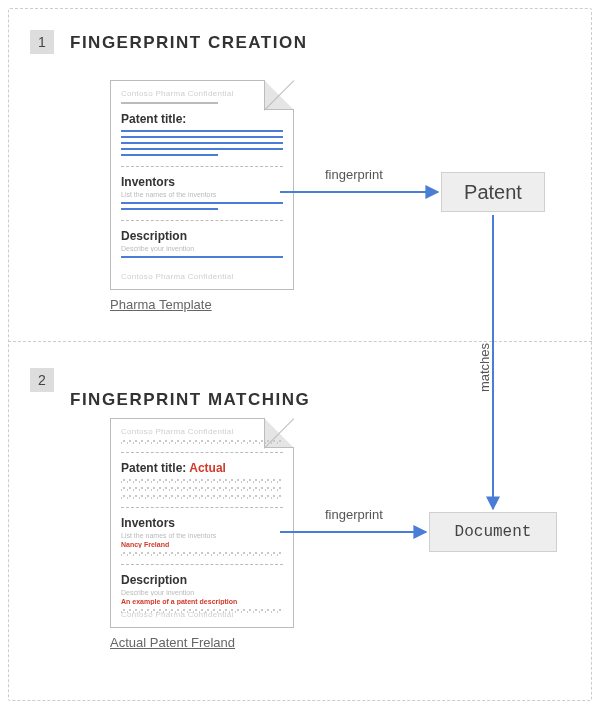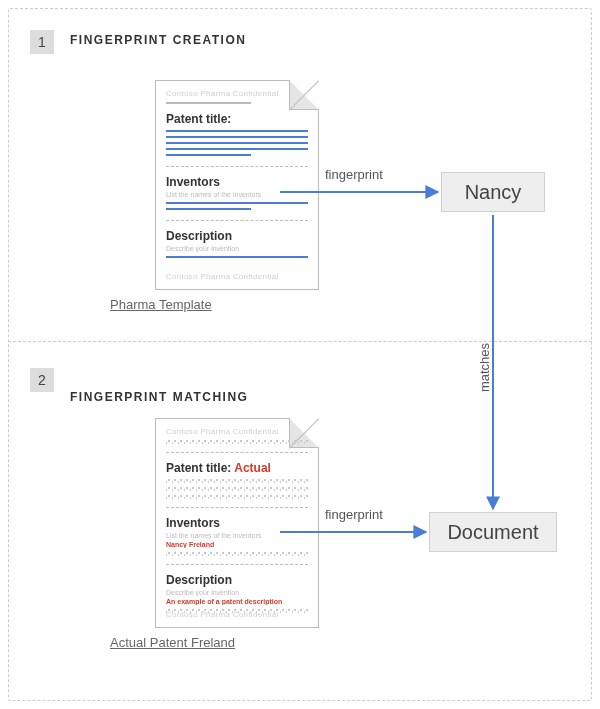--- a/index.html
+++ b/index.html
@@ -28,38 +28,37 @@
     background: #ddd;
     color: #444;
     font-size: 14px;
     font-weight: 500;
     display: flex;
     align-items: center;
     justify-content: center;
   }
   .step-title {
     position: absolute;
-    font-size: 12px;
+    font-size: 17px;
     font-weight: 600;
     letter-spacing: 1.5px;
     color: #333;
   }
   
   #num1 { left: 30px; top: 30px; }
   #title1 { left: 70px; top: 33px; }
   #num2 { left: 30px; top: 368px; }
   #title2 { left: 70px; top: 390px; }
 
   
   .doc {
     position: absolute;
-    width: 164px; height: 210px;
+    width: 184px; height: 210px;
     background: #fff;
     border: 1px solid #bcbcbc;
-    margin-left: 45px;
   }
   #doc1 { left: 110px; top: 80px; }
   #doc2 { left: 110px; top: 418px; }
   .fold-cover {
     position: absolute;
     right: -1px; top: -1px;
     width: 30px; height: 30px;
     background: #fff;
   }
   .fold-tri {
@@ -150,21 +149,21 @@
   .node {
     position: absolute;
     background: #eee;
     border: 1px solid #d0d0d0;
     color: #444;
     display: flex;
     align-items: center;
     justify-content: center;
   }
   #patentNode { left: 441px; top: 172px; width: 104px; height: 40px; font-size: 20px; }
-  #documentNode { left: 429px; top: 512px; width: 128px; height: 40px; font-size: 20px; }
+  #documentNode { left: 429px; top: 512px; width: 128px; height: 40px; font-size: 16px; font-family: Liberation Mono, monospace; }
 
   
   svg.ovl { position: absolute; left: 0; top: 0; width: 600px; height: 709px; pointer-events: none; }
   .arr-label {
     position: absolute;
     font-size: 13px;
     color: #555;
   }
   #lab-fp1 { left: 325px; top: 167px; }
   #lab-fp2 { left: 325px; top: 507px; }
@@ -245,21 +244,21 @@
     <div class="sec-label">Description</div>
     <div class="sec-sub">Describe your invention</div>
     <div class="sec-sub red">An example of a patent description</div>
     <div class="wavy"></div>
 
     <div class="tiny-foot">Contoso Pharma Confidential</div>
   </div>
 </div>
 <div id="cap2" class="caption">Actual Patent Freland</div>
 
-<div id="patentNode" class="node">Nancy</div>
+<div id="patentNode" class="node">Patent</div>
 <div id="documentNode" class="node">Document</div>
 
 <div id="lab-fp1" class="arr-label">fingerprint</div>
 <div id="lab-fp2" class="arr-label">fingerprint</div>
 <div id="lab-matches" class="arr-label">matches</div>
 
 <svg class="ovl">
   <defs>
     <marker id="ah" viewBox="0 0 10 10" refX="9" refY="5" markerWidth="7" markerHeight="7" orient="auto-start-reverse">
       <path d="M0,0 L10,5 L0,10 z" fill="#4a7dd6"></path>

